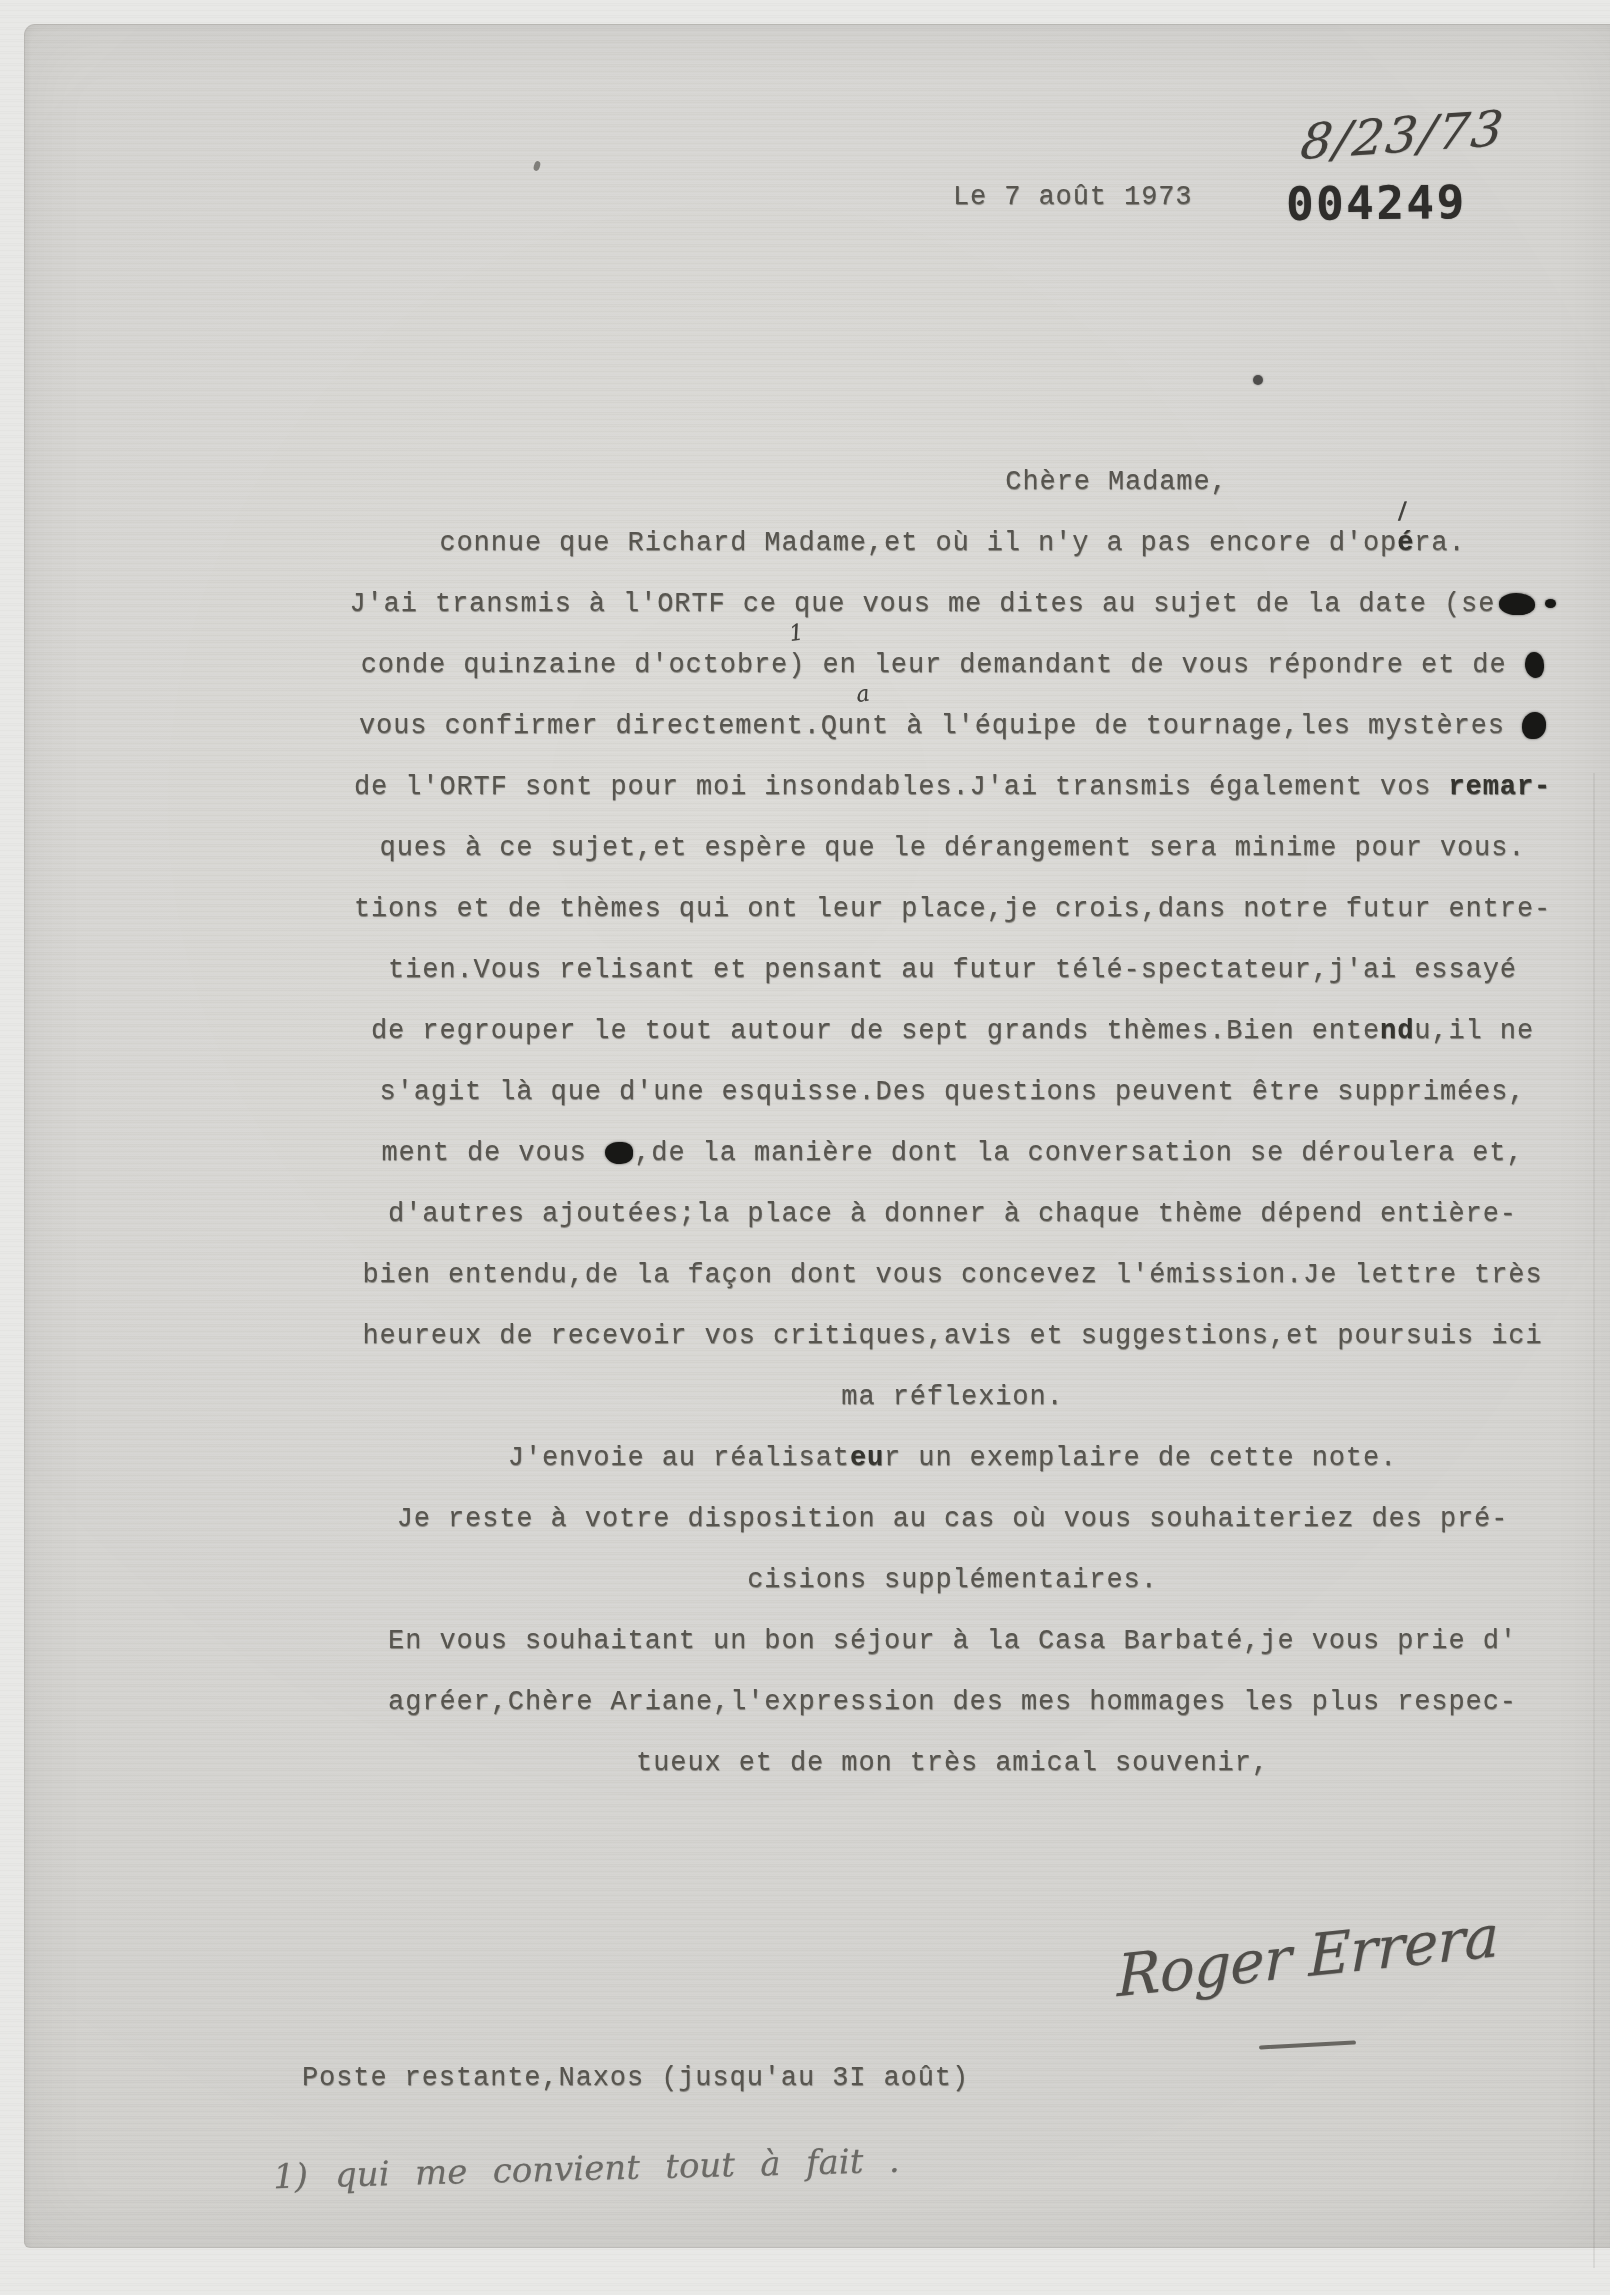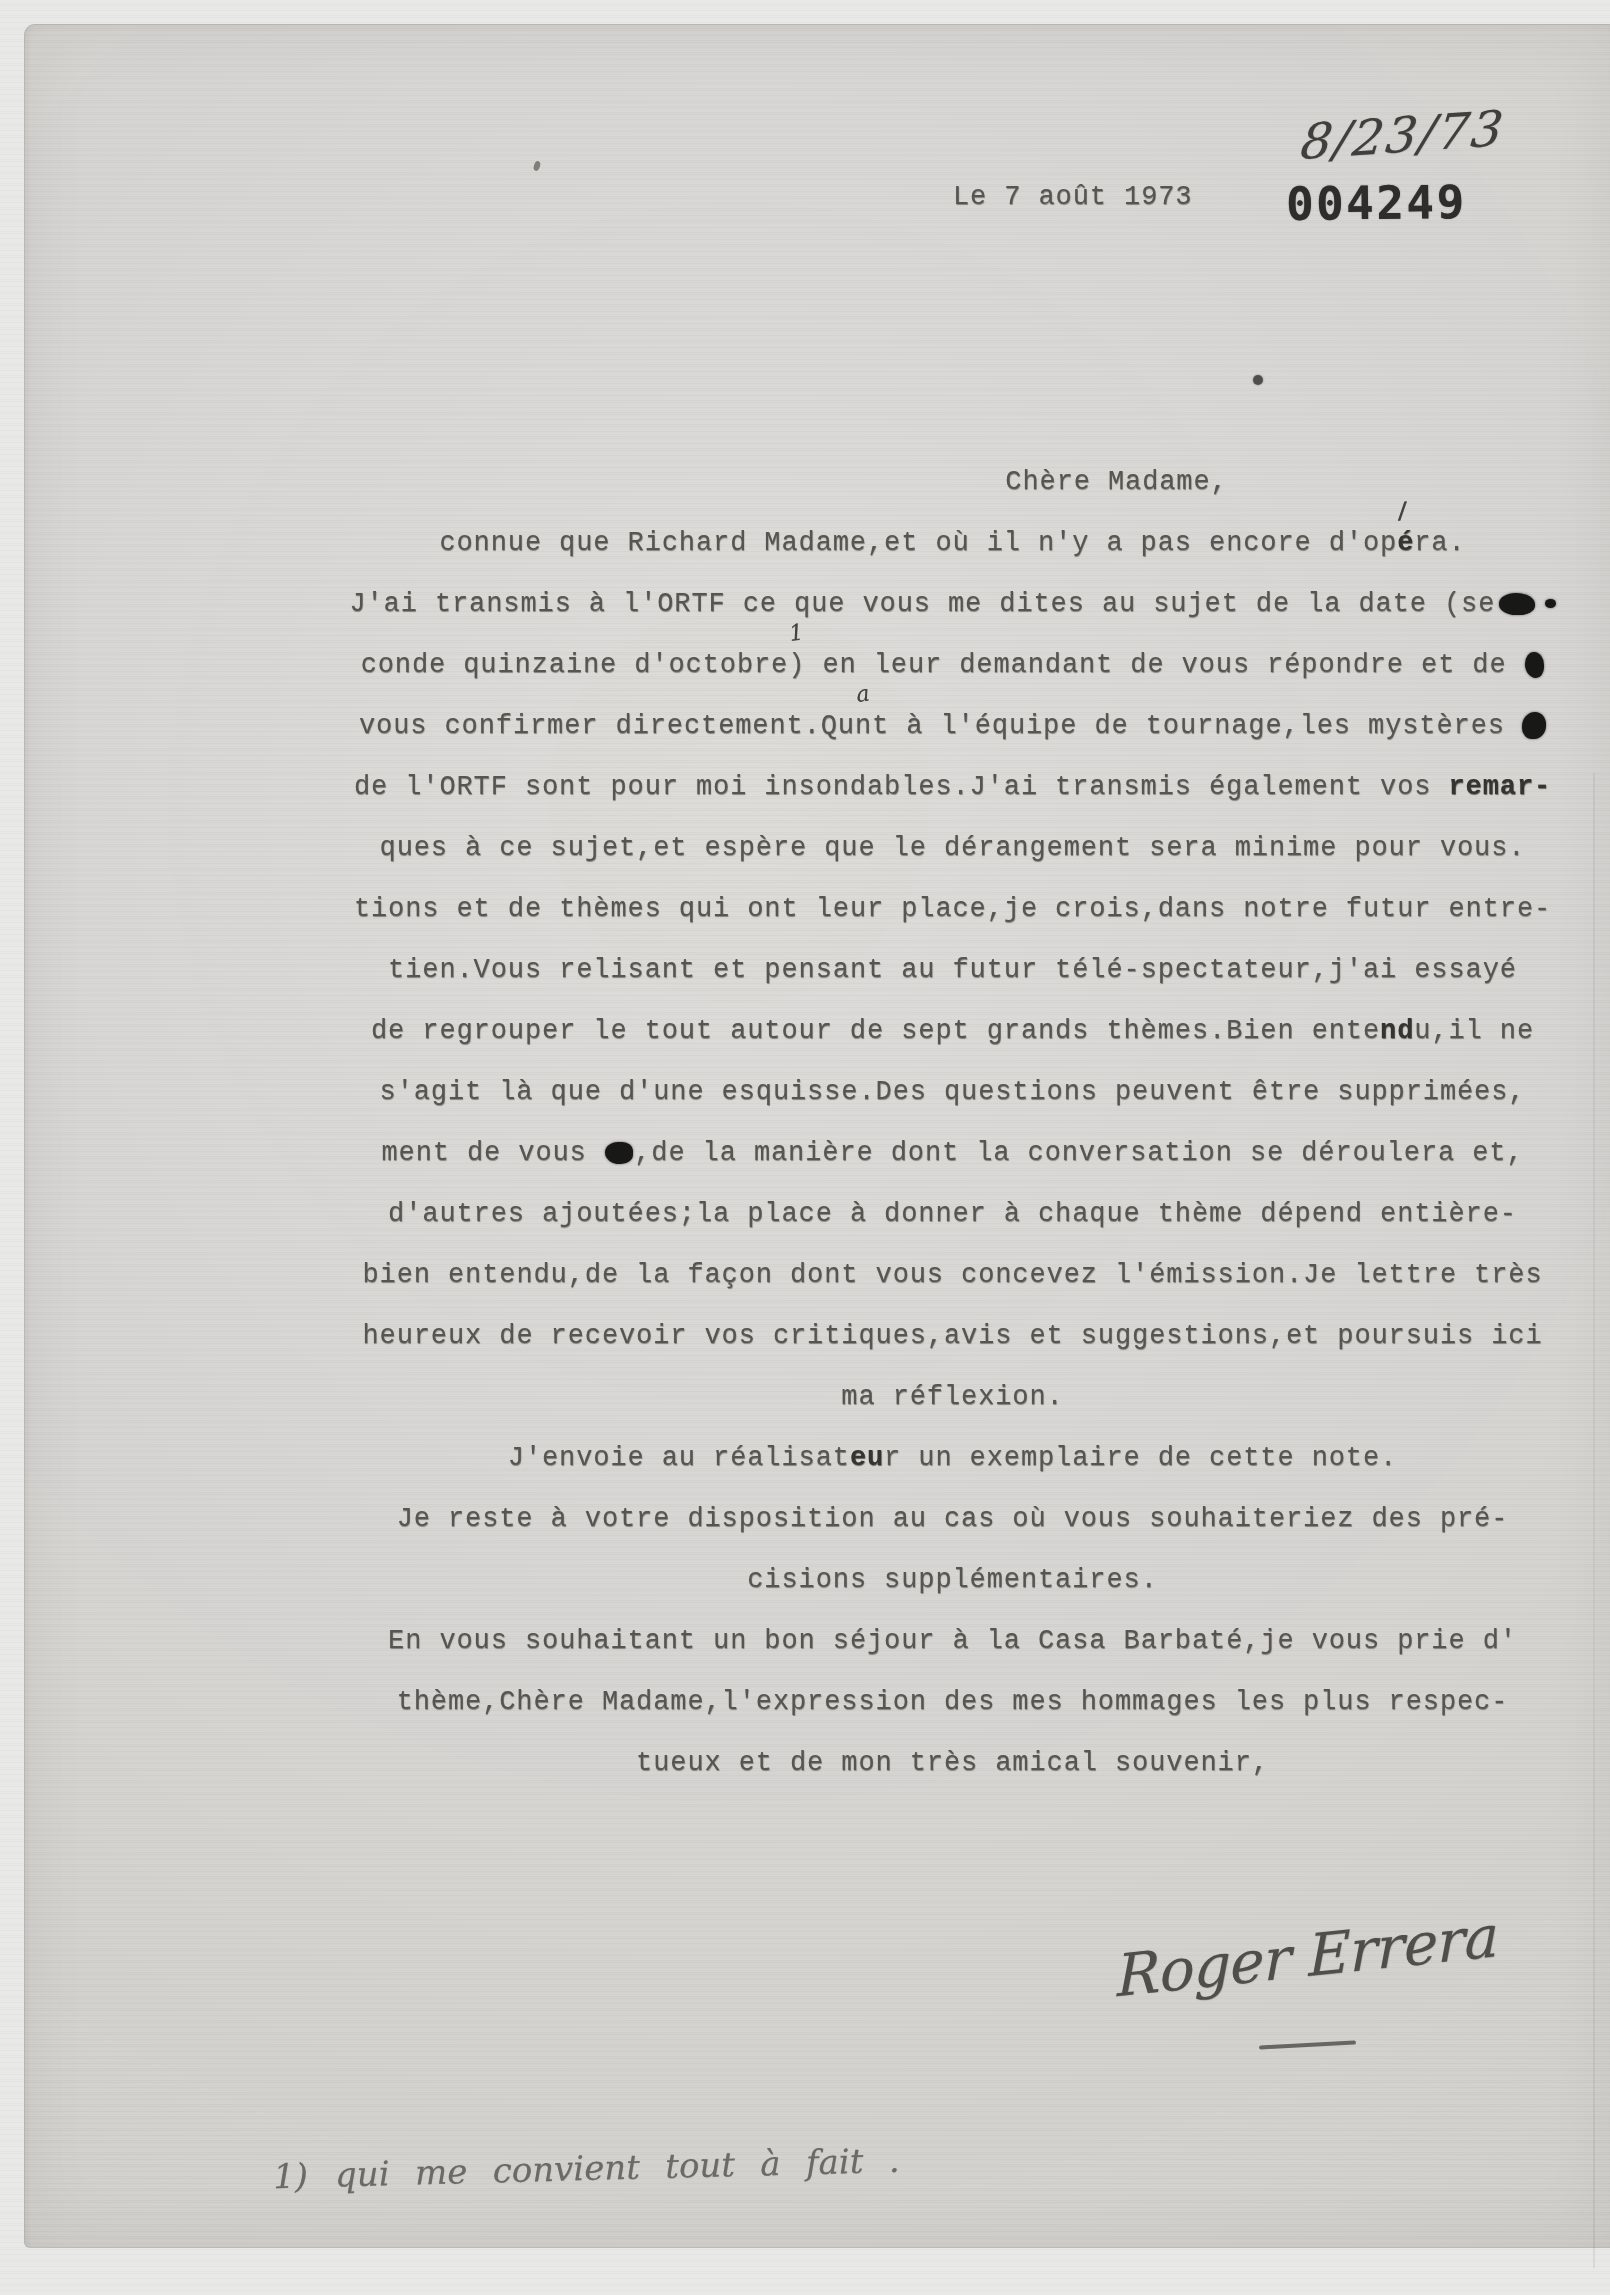--- a/index.html
+++ b/index.html
@@ -109,28 +109,29 @@
           <div class="line typed"><span>s'agit là que d'une esquisse.Des questions peuvent être supprimées,</span></div>
           <div class="line typed"><span>ment de vous </span><span class="blob blob-word"></span><span>,de la manière dont la conversation se déroulera et,</span></div>
           <div class="line typed"><span>d'autres ajoutées;la place à donner à chaque thème dépend entière-</span></div>
           <div class="line typed"><span>bien entendu,de la façon dont vous concevez l'émission.Je lettre très</span></div>
           <div class="line typed"><span>heureux de recevoir vos critiques,avis et suggestions,et poursuis ici</span></div>
           <div class="line typed"><span>ma réflexion.</span></div>
           <div class="line typed"><span>J'envoie au réalisat</span><span class="bold">eu</span><span>r un exemplaire de cette note.</span></div>
           <div class="line typed"><span>Je reste à votre disposition au cas où vous souhaiteriez des pré-</span></div>
           <div class="line typed"><span>cisions supplémentaires.</span></div>
           <div class="line typed"><span>En vous souhaitant un bon séjour à la Casa Barbaté,je vous prie d'</span></div>
-          <div class="line typed"><span>thème,Chère Madame,l'expression des mes hommages les plus respec-</span></div>
+          <div class="line typed"><span>agréer,Chère Ariane,l'expression des mes hommages les plus respec-</span></div>
           <div class="line typed"><span>tueux et de mon très amical souvenir,</span></div>
         </div>
     </div>
 
     <div class="signature hand">Roger Errera</div>
     <div class="sig-underline"></div>
 
+    <div class="typed address">Poste restante,Naxos (jusqu'au 3I août)</div>
 
     <div class="footnote hand">
       <span class="ft-marker">1)</span>
       <span class="ft-text">qui me convient tout à fait .</span>
     </div>
 
     <div class="crease"></div>
   </div>
 </div>
 

